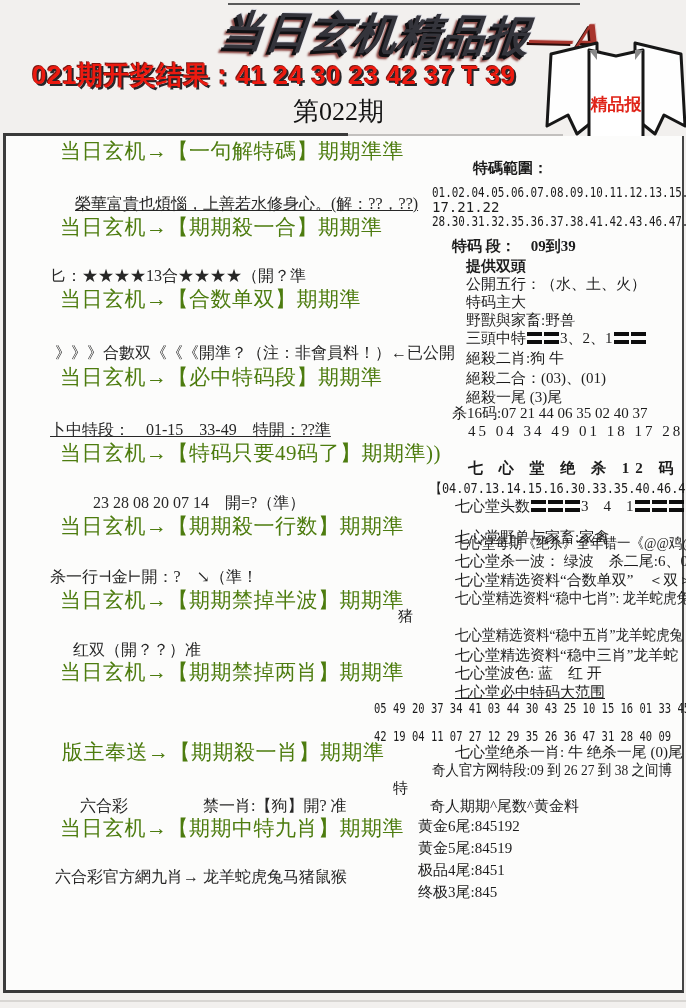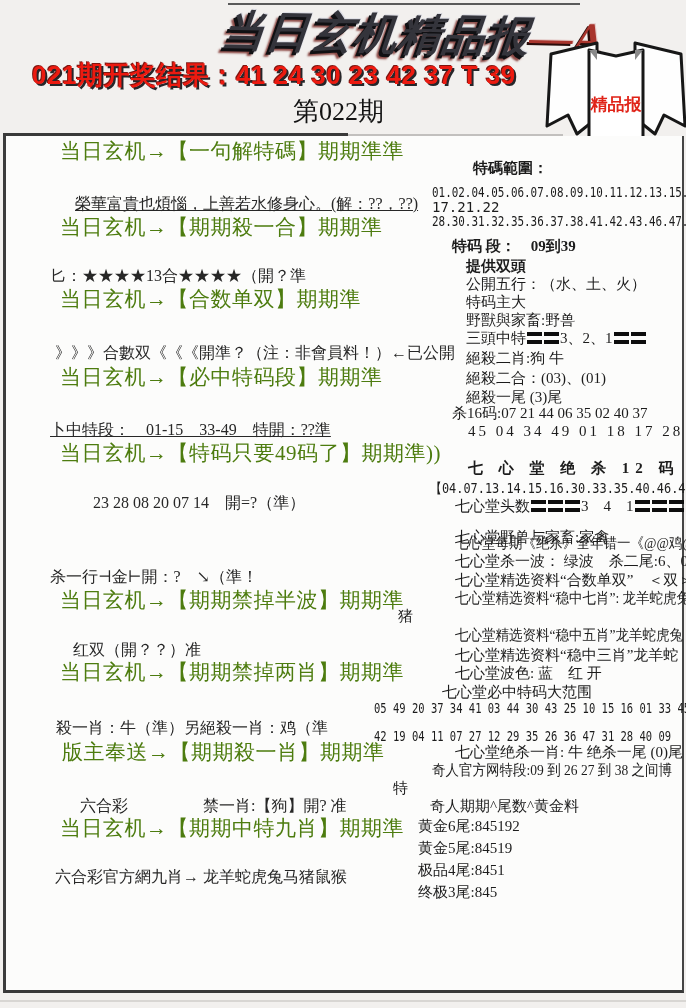--- a/index.html
+++ b/index.html
@@ -74,28 +74,28 @@
   <div class="ln lh" style="left:50px;top:267px;">匕：★★★★13合★★★★（開？準</div>
   <div class="ln ll" style="left:60px;top:287px;">当日玄机→【合数单双】期期準</div>
 
   <div class="ln lh" style="left:55px;top:344px;">》》》合數双《《《開準？（注：非會員料！）←已公開</div>
   <div class="ln ll" style="left:60px;top:365px;">当日玄机→【必中特码段】期期準</div>
 
   <div class="ln lh" style="left:50px;top:421px;text-decoration:underline;">卜中特段：　01-15　33-49　特開：??準</div>
   <div class="ln ll" style="left:60px;top:441px;">当日玄机→【特码只要49码了】期期準))</div>
 
   <div class="ln lh" style="left:93px;top:494px;">23 28 08 20 07 14　開=?（準）</div>
+  <div class="ln ll" style="left:60px;top:514px;">当日玄机→【期期殺一行数】期期準</div>
 
   <div class="ln lh" style="left:50px;top:568px;">杀一行⊣金⊢開：?　↘（準！</div>
   <div class="ln ll" style="left:60px;top:588px;">当日玄机→【期期禁掉半波】期期準</div>
 
   <div class="ln lh" style="left:73px;top:641px;">红双（開？？）准</div>
   <div class="ln ll" style="left:60px;top:660px;">当日玄机→【期期禁掉两肖】期期準</div>
 
-  <div class="ln lh" style="left:56px;top:719px;">殺一肖：牛（準）另絕殺一肖：鸡（準</div>
   <div class="ln ll" style="left:62px;top:740px;">版主奉送→【期期殺一肖】期期準</div>
 
   <div class="ln lh" style="left:80px;top:797px;">六合彩</div>
   <div class="ln lh" style="left:203px;top:797px;">禁一肖:【狗】開? 准</div>
   <div class="ln ll" style="left:60px;top:816px;">当日玄机→【期期中特九肖】期期準</div>
 
   <div class="ln lh" style="left:55px;top:868px;">六合彩官方網九肖→ 龙羊蛇虎兔马猪鼠猴</div>
 
   <div class="ln rl b" style="left:473px;top:160px;">特碼範圍：</div>
   <div class="ln rl num sqz78" style="left:432px;top:184px;font-size:14px;">01.02.04.05.06.07.08.09.10.11.12.13.15.16</div>
@@ -123,21 +123,21 @@
 
   <div class="ln rl" style="left:455px;top:517px;margin-top:12px;">七心堂野兽与家畜:家禽</div>
   <div class="ln rl sqz90" style="left:455px;top:535px;">七心堂每期《绝杀》全年错一《@@鸡@@》</div>
   <div class="ln rl" style="left:455px;top:553px;">七心堂杀一波： 绿波　杀二尾:6、0</div>
   <div class="ln rl" style="left:455px;top:572px;">七心堂精选资料“合数单双”　＜双＞</div>
   <div class="ln rl sqz90" style="left:455px;top:590px;">七心堂精选资料“稳中七肖”: 龙羊蛇虎兔马</div>
   <div class="ln rl" style="left:398px;top:608px;">猪</div>
   <div class="ln rl sqz90" style="left:455px;top:627px;">七心堂精选资料“稳中五肖”龙羊蛇虎兔</div>
   <div class="ln rl" style="left:455px;top:647px;">七心堂精选资料“稳中三肖”龙羊蛇</div>
   <div class="ln rl" style="left:455px;top:665px;">七心堂波色: 蓝　红 开</div>
-  <div class="ln rl" style="left:442px;top:684px;">七心堂必中特码大范围</div>
+  <div class="ln rl" style="left:455px;top:684px;text-decoration:underline;">七心堂必中特码大范围</div>
 
   <div class="ln rl num sqz75" style="left:374px;top:700px;font-size:14px;">05 49 20 37 34 41 03 44 30 43 25 10 15 16 01 33 45</div>
   <div class="ln rl num sqz75" style="left:374px;top:728px;font-size:14px;">42 19 04 11 07 27 12 29 35 26 36 47 31 28 40 09</div>
 
   <div class="ln rl" style="left:455px;top:744px;">七心堂绝杀一肖: 牛 绝杀一尾 (0)尾</div>
   <div class="ln rl sqz90" style="left:432px;top:762px;">奇人官方网特段:09 到 26 27 到 38 之间博</div>
   <div class="ln rl" style="left:393px;top:780px;">特</div>
 
   <div class="ln rl" style="left:430px;top:798px;">奇人期期^尾数^黄金料</div>
   <div class="ln rl" style="left:418px;top:818px;">黄金6尾:845192</div>

